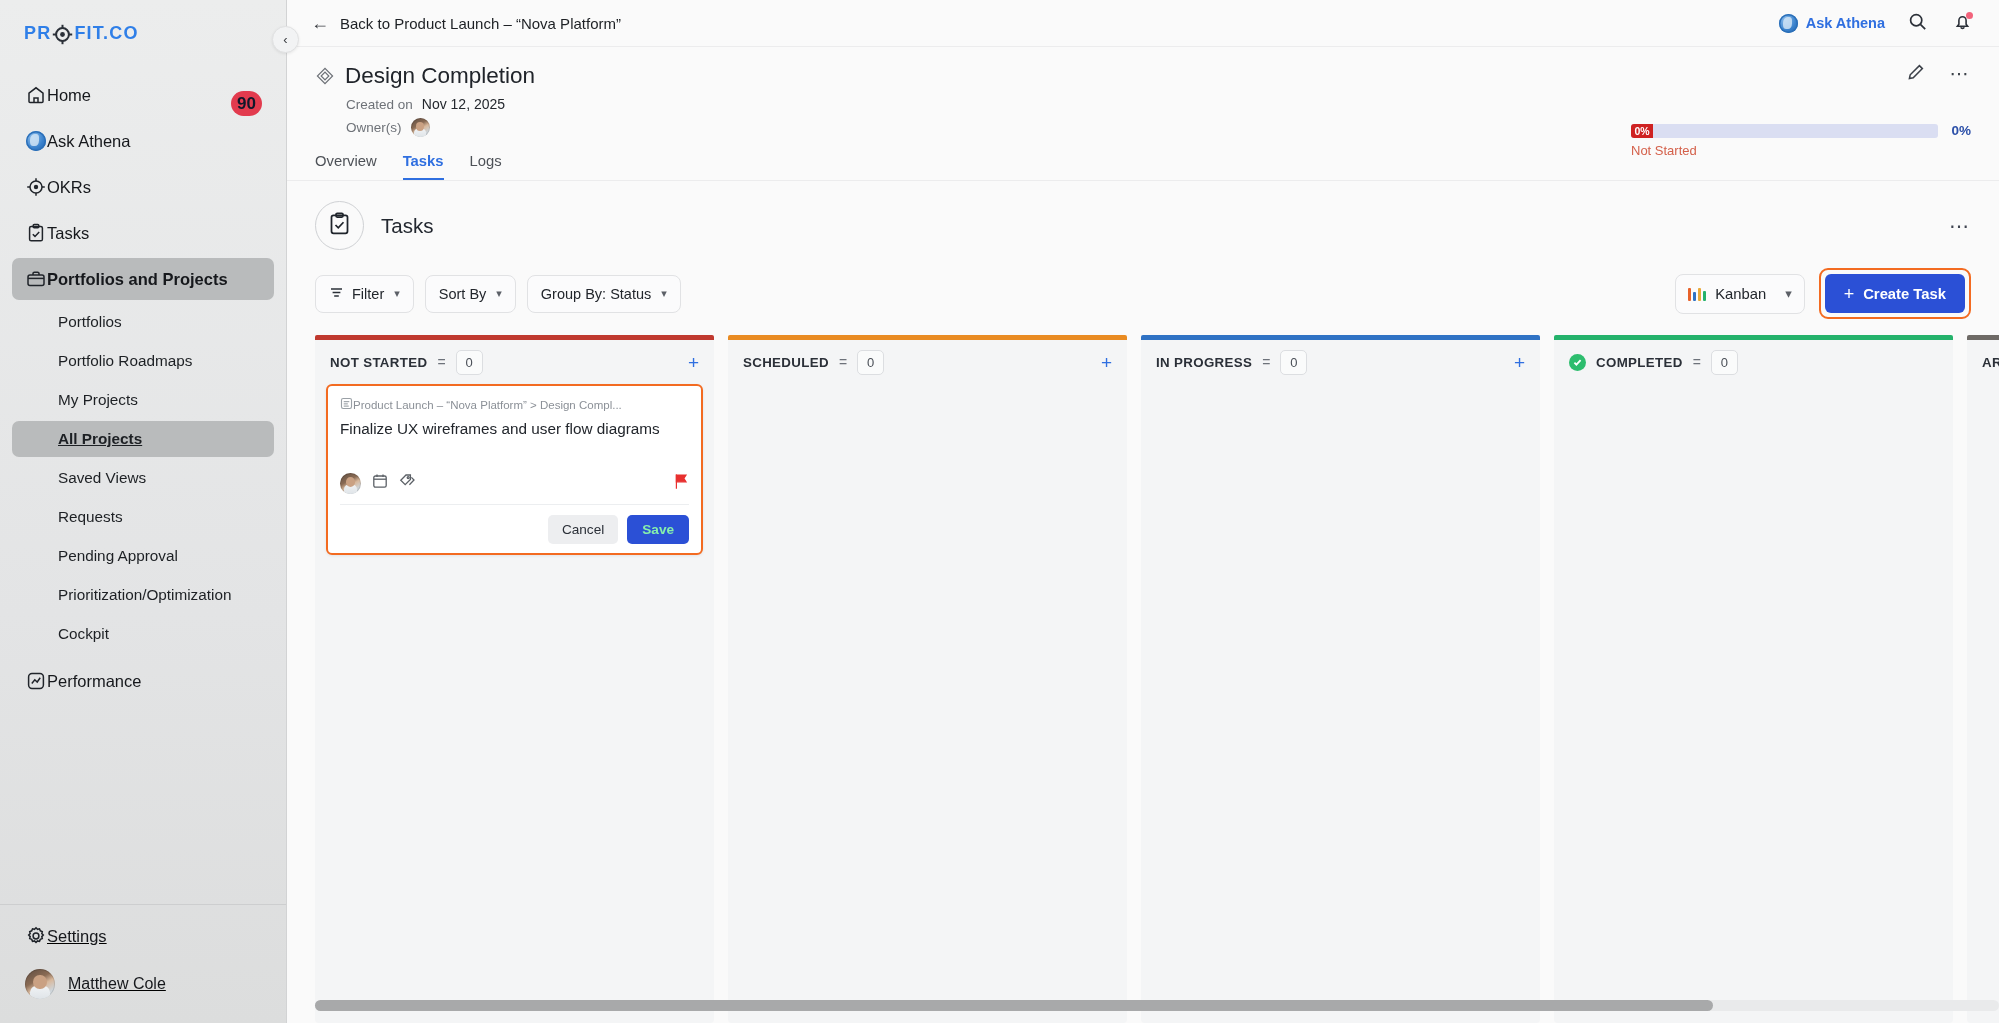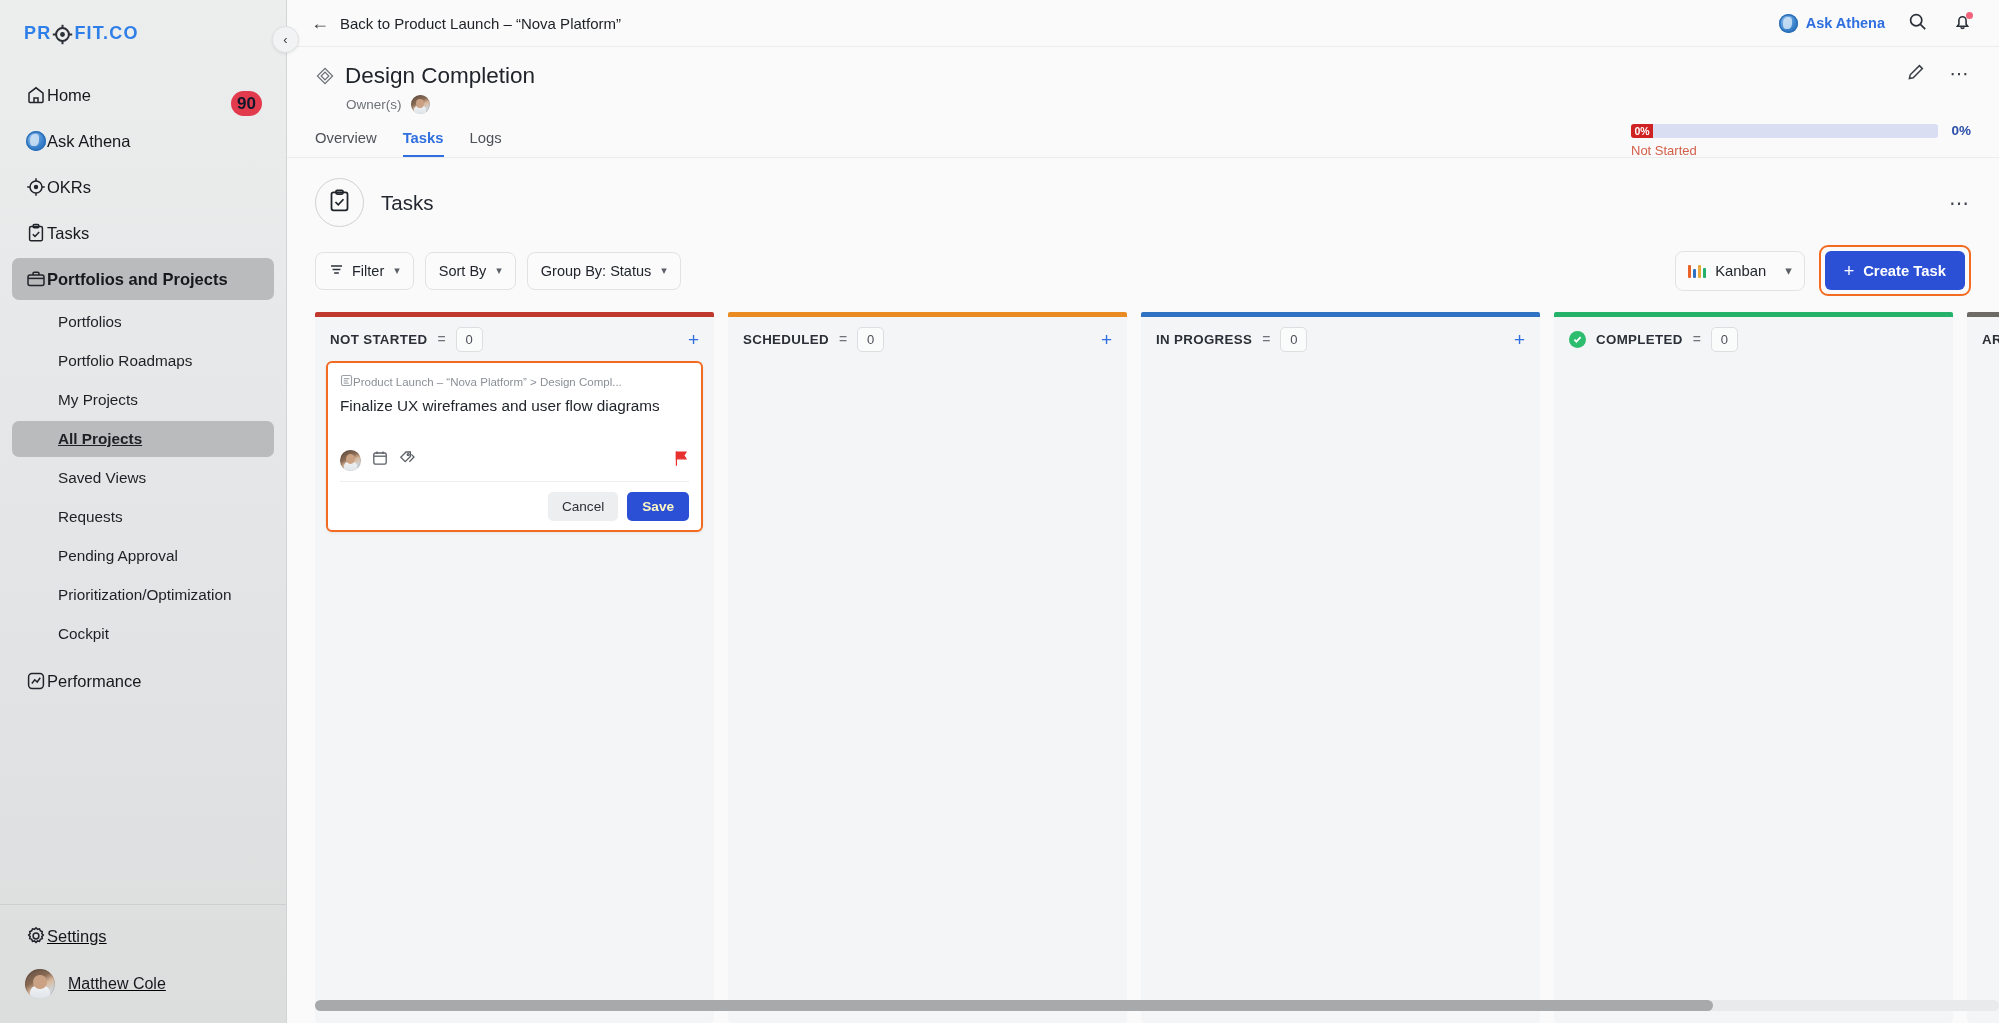--- a/index.html
+++ b/index.html
@@ -205,21 +205,21 @@
   .card-meta { display: flex; align-items: center; gap: 11px; margin-top: 34px; }
   .card-flag { margin-left: auto; }
   .card-actions { display: flex; justify-content: flex-end; gap: 9px;
                   border-top: 1px solid #eceef0; margin-top: 10px; padding-top: 10px; }
   .btn-cancel {
     height: 29px; background: #edeef0; border: none; border-radius: 5px; padding: 0 14px;
     font-size: 13.6px; color: #2b3038; cursor: pointer; font-family: inherit; font-weight: 500;
   }
   .btn-save {
     height: 29px; background: #2b50d6; border: none; border-radius: 5px; padding: 0 15px;
-    font-size: 13.6px; color: #fef9c3; cursor: pointer; font-family: inherit; font-weight: 600;
+    font-size: 13.6px; color: #86efac; cursor: pointer; font-family: inherit; font-weight: 600;
   }
 
   
   .hscroll {
     position: absolute; left: 28px; right: 0; bottom: 12px; height: 11px;
     background: #e9eaeb; border-radius: 6px;
   }
   .hscroll-thumb { height: 11px; width: 83%; background: #a8a9aa; border-radius: 6px; cursor: pointer; }
 </style>
 </head>
@@ -398,20 +398,24 @@
 
     <div class="pagehead">
       <div class="title-row">
         <span class="title-ico">
           <svg width="18" height="18" viewBox="0 0 18 18" fill="none" stroke="#6c7076" stroke-width="1.2">
             <rect x="9" y="1.4" width="10.7" height="10.7" transform="rotate(45 9 1.4)"></rect>
             <rect x="9" y="5.2" width="5.4" height="5.4" transform="rotate(45 9 5.2)"></rect>
           </svg>
         </span>
         <h1 class="page-title">Design Completion</h1>
+      </div>
+      <div class="meta-row">
+        <span class="meta-label">Created on</span>
+        <span class="meta-value">Nov 12, 2025</span>
       </div>
       <div class="owner-row">
         <span class="meta-label">Owner(s)</span>
         <span class="avatar" style="width:19px;height:19px;"></span>
       </div>
 
       <div class="head-actions">
         <div class="icon-btn">
           <span>
             <svg width="18" height="18" viewBox="0 0 18 18" fill="none" stroke="#3b4048" stroke-width="1.5">

